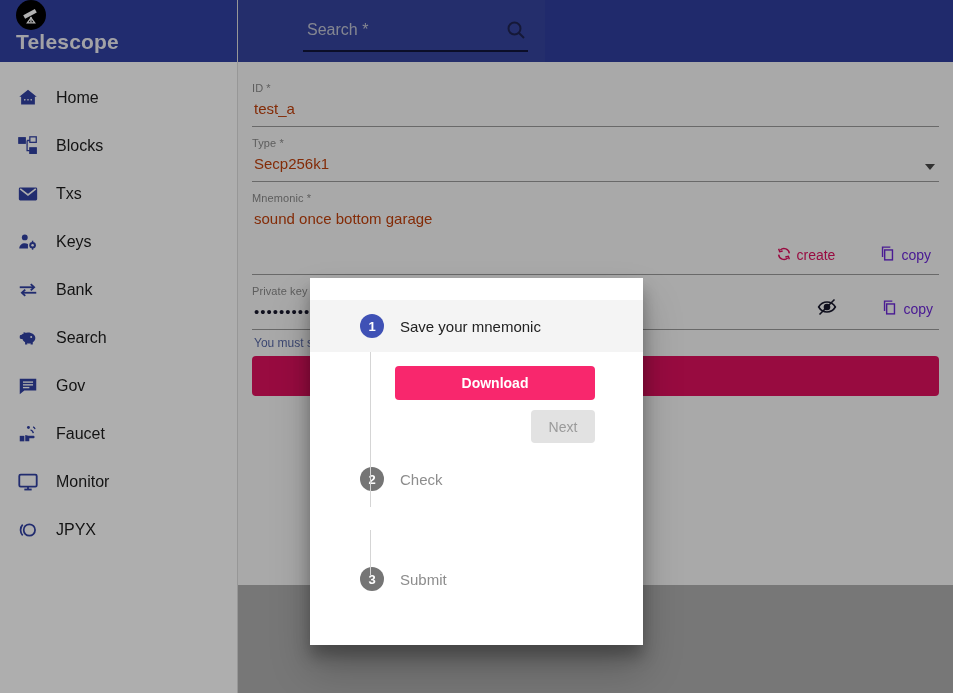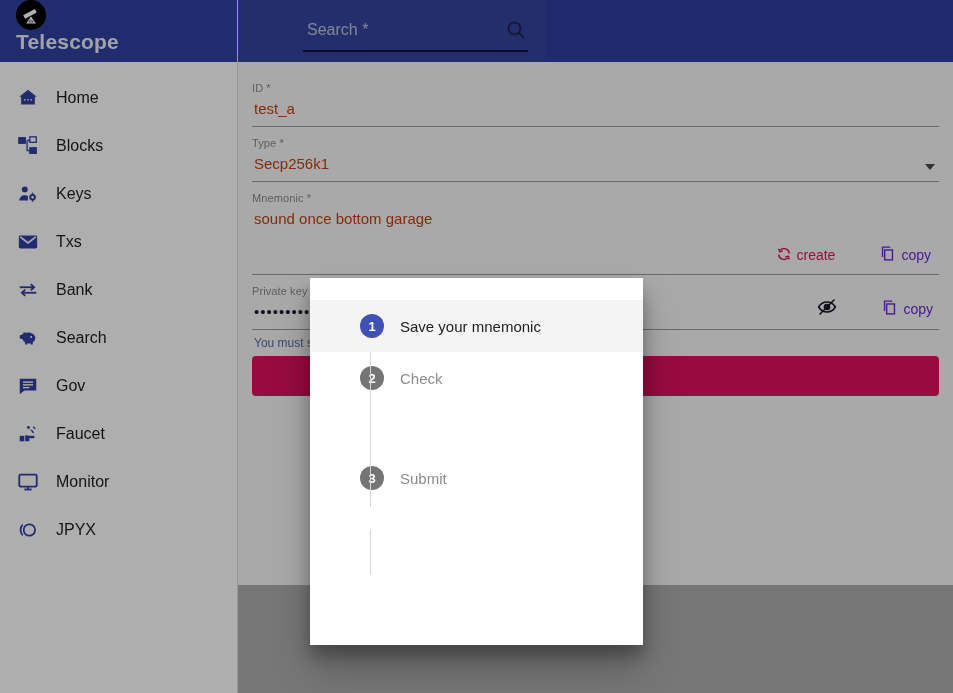--- a/index.html
+++ b/index.html
@@ -348,43 +348,43 @@
             <rect x="14" y="14" width="7" height="6"></rect>
             <path d="M11 6h3M11 6v11h3" fill="none"></path>
           </svg>
         </span>
         <span class="nav-label">Blocks</span>
       </div>
 
       <div class="nav-item">
         <span class="nav-icon">
           <svg width="22" height="22" viewBox="0 0 24 24" fill="currentColor">
+            <rect x="2" y="5" width="20" height="14" rx="1.5"></rect>
+            <path d="M3.5 6.5 12 13l8.5-6.5" fill="none" stroke="#fafafa" stroke-width="1.8"></path>
+          </svg>
+        </span>
+        <span class="nav-label">Txs</span>
+      </div>
+
+      <div class="nav-item">
+        <span class="nav-icon">
+          <svg width="22" height="22" viewBox="0 0 24 24" fill="currentColor">
             <circle cx="8.5" cy="7" r="3.2"></circle>
             <path d="M2.5 19c0-3.4 2.7-5.6 6-5.6 1.3 0 2.4.3 3.4.9V19z"></path>
             <circle cx="17" cy="15.5" r="3.6"></circle>
             <circle cx="17" cy="15.5" r="1.4" fill="#fafafa"></circle>
             <rect x="16.2" y="10.6" width="1.6" height="2.2"></rect>
             <rect x="16.2" y="18.2" width="1.6" height="2.2"></rect>
           </svg>
         </span>
         <span class="nav-label">Keys</span>
       </div>
 
       <div class="nav-item">
         <span class="nav-icon">
-          <svg width="22" height="22" viewBox="0 0 24 24" fill="currentColor">
-            <rect x="2" y="5" width="20" height="14" rx="1.5"></rect>
-            <path d="M3.5 6.5 12 13l8.5-6.5" fill="none" stroke="#fafafa" stroke-width="1.8"></path>
-          </svg>
-        </span>
-        <span class="nav-label">Txs</span>
-      </div>
-
-      <div class="nav-item">
-        <span class="nav-icon">
           <svg width="22" height="22" viewBox="0 0 24 24" fill="none" stroke="currentColor" stroke-width="2">
             <path d="M3 9h15"></path>
               <polyline points="15,5.5 18.7,9 15,12.5"></polyline>
             <path d="M21 15H6"></path>
               <polyline points="9,11.5 5.3,15 9,18.5"></polyline>
           </svg>
         </span>
         <span class="nav-label">Bank</span>
       </div>
 
@@ -453,20 +453,24 @@
 <div class="dim-main"></div>
 
 <div class="modal">
   <div class="stepper">
 
     <div class="step-header active">
       <div class="step-circle active">1</div>
       <div class="step-label active">Save your mnemonic</div>
     </div>
 
+    <div class="step-body">
+      <button class="download-btn">Download</button>
+      <button class="next-btn">Next</button>
+    </div>
 
     <div class="step-header" style="padding-left:50px;">
       <div class="step-circle inactive">2</div>
       <div class="step-label inactive">Check</div>
     </div>
 
     <div style="height:48px;"></div>
 
     <div class="step-header" style="padding-left:50px;">
       <div class="step-circle inactive">3</div>

